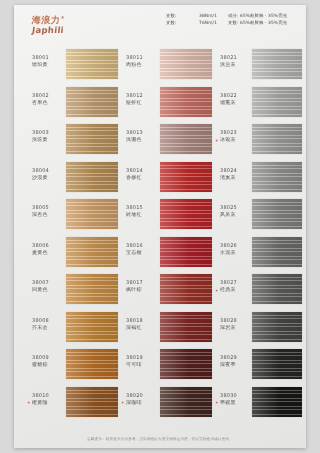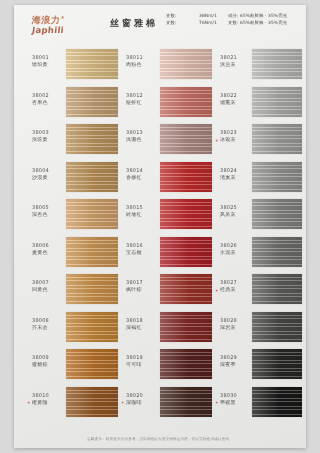--- a/index.html
+++ b/index.html
@@ -106,21 +106,20 @@
 
 <div class="card">
 
   <div class="header">
 
     <div class="logo">
       <div class="logo-cn"><span>海浪力</span><span class="logo-reg">®</span></div>
       <div class="logo-en">Japhili</div>
     </div>
 
-    <div class="title">丝窗雅棉</div>
 
     <div class="spec">
       <div class="spec-row">
         <span class="sp-a">支数:</span><span class="sp-b">38Nm/1</span><span>成分:</span>&nbsp;<span>65%粘胶棉 · 35%亮光</span>
       </div>
       <div class="spec-row">
         <span class="sp-a">支数:</span><span class="sp-b">76Nm/1</span><span>支数:</span>&nbsp;<span>65%粘胶棉 · 35%亮光</span>
       </div>
     </div>
   </div>

